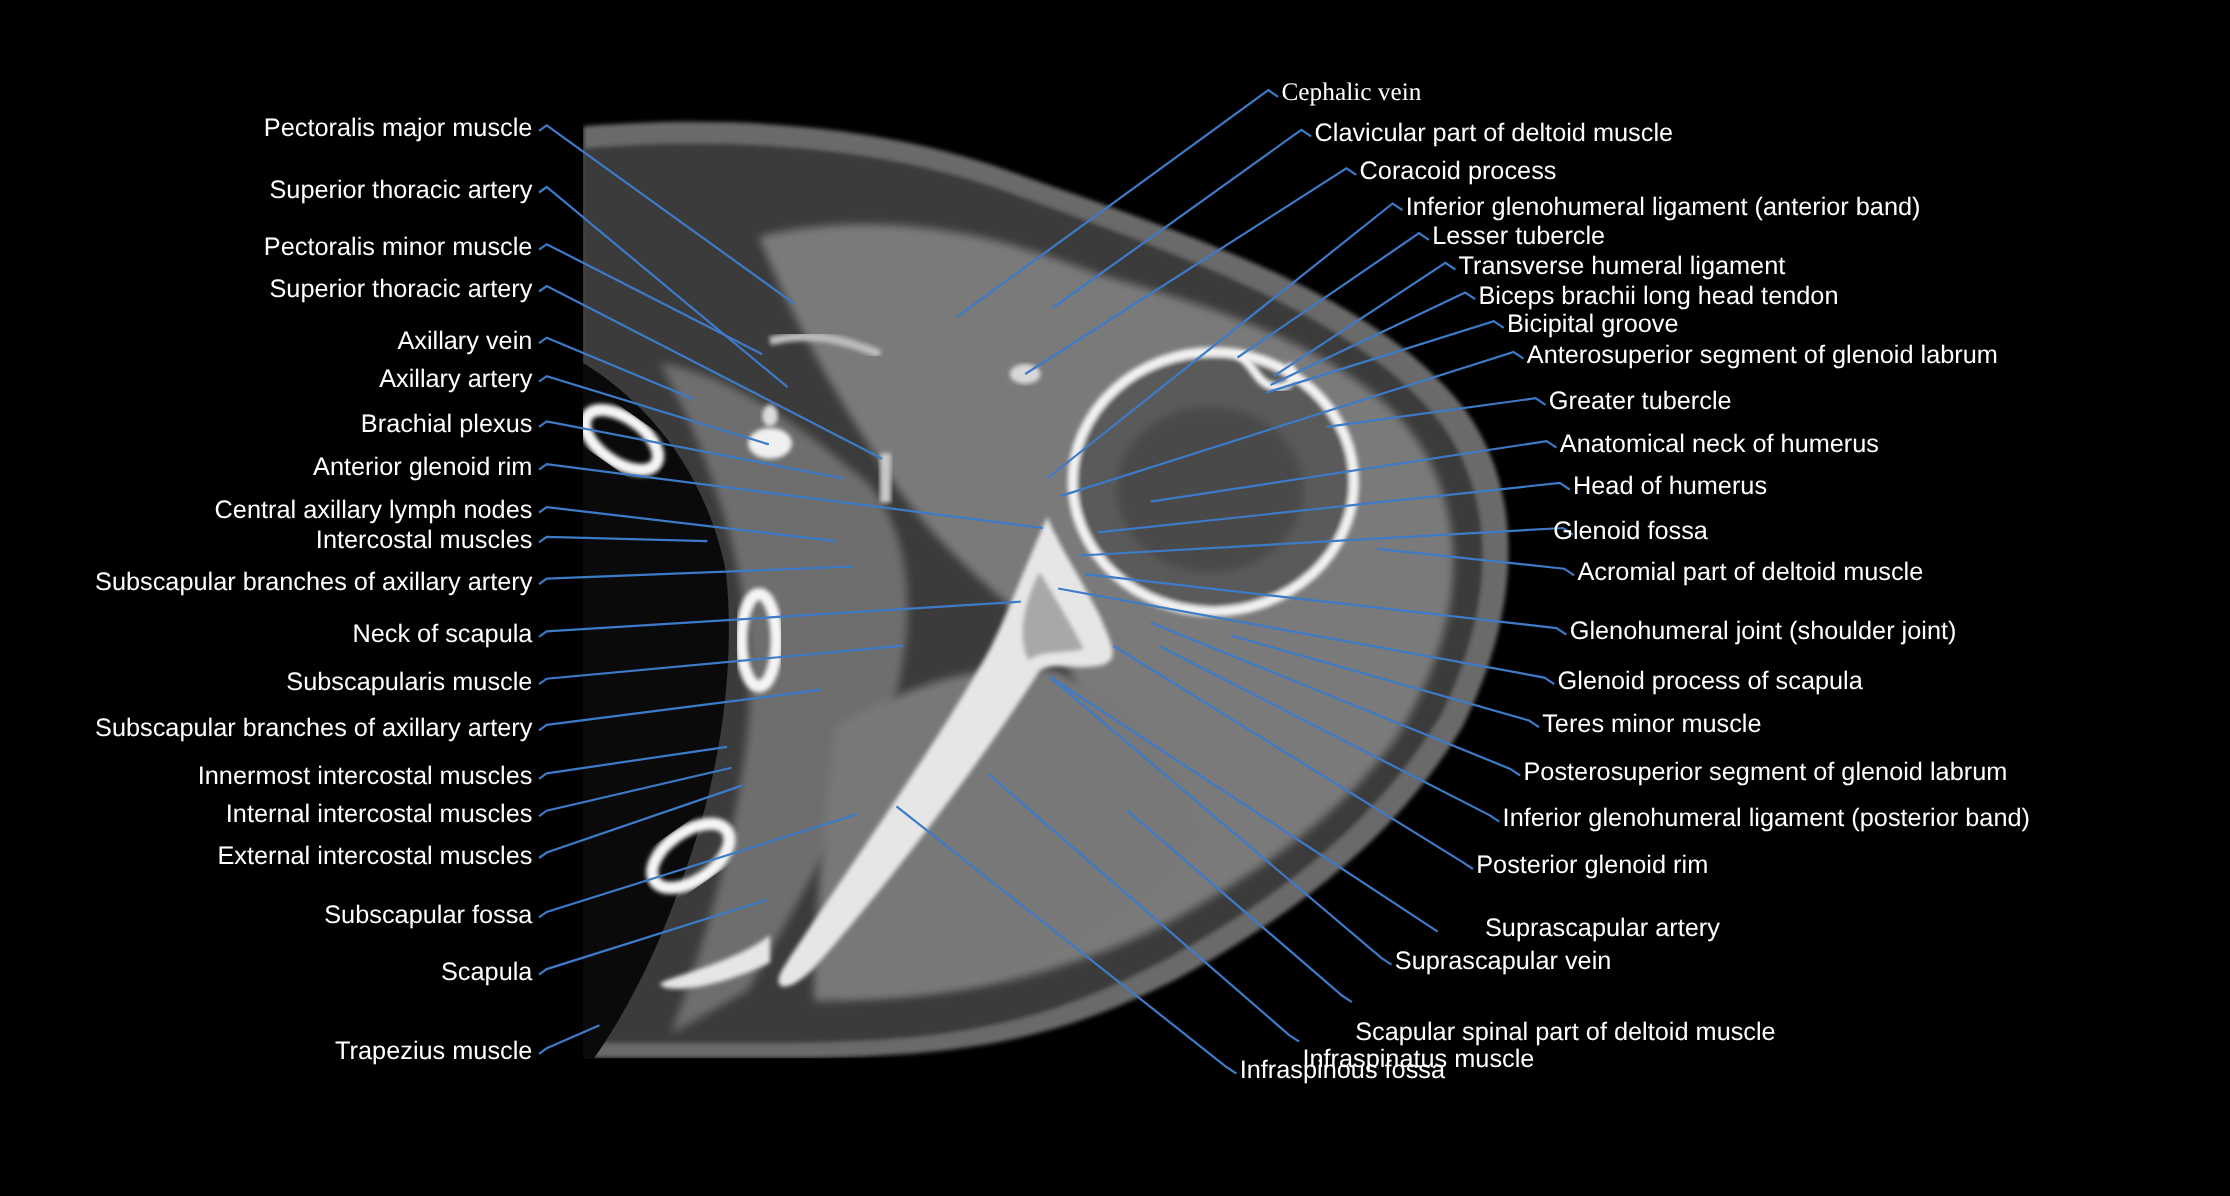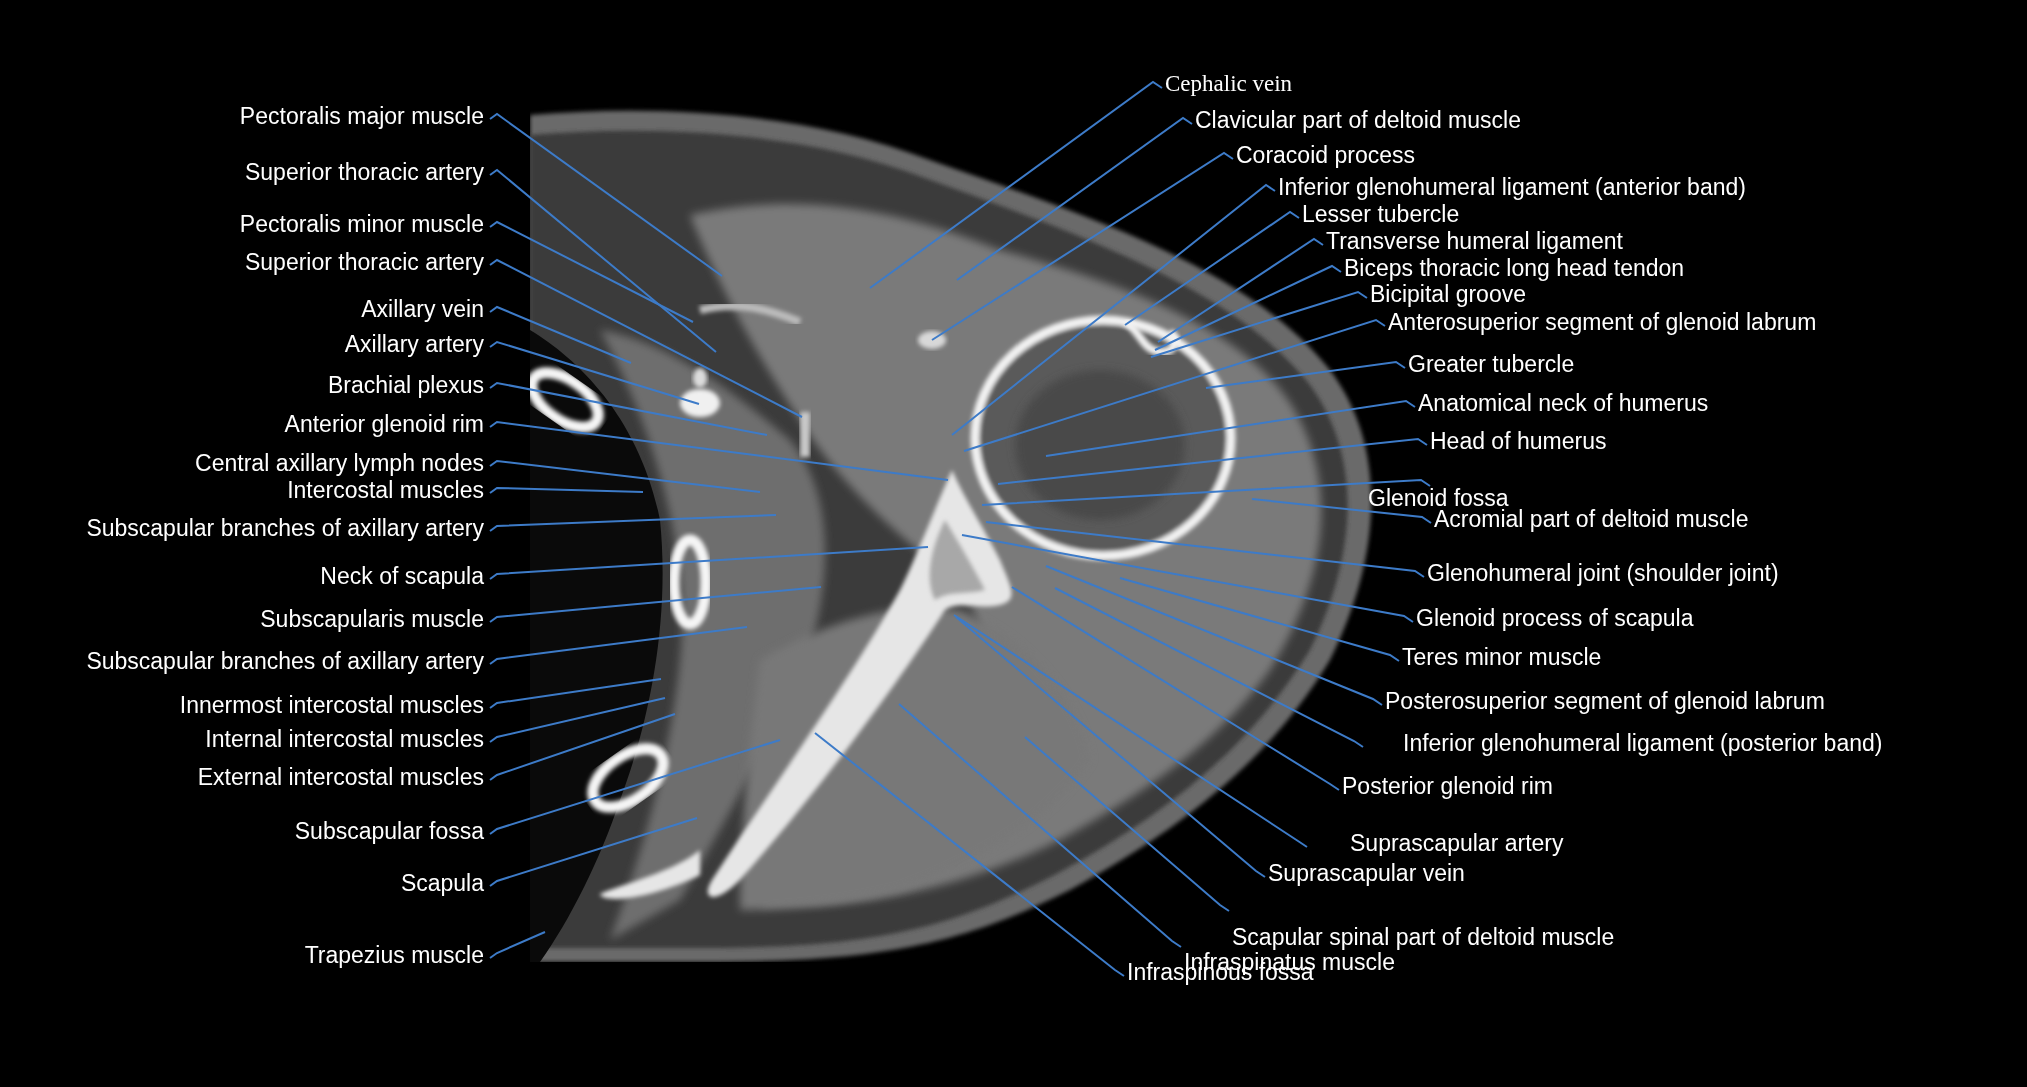--- a/index.html
+++ b/index.html
@@ -125,33 +125,33 @@
       <div class="lbl left" style="right: 1543px; top: 764px;">External intercostal muscles</div>
       <div class="lbl left" style="right: 1543px; top: 818px;">Subscapular fossa</div>
       <div class="lbl left" style="right: 1543px; top: 870px;">Scapula</div>
       <div class="lbl left" style="right: 1543px; top: 942px;">Trapezius muscle</div>
       <div class="lbl right" style="left: 1165px; top: 71px; font-family: Liberation Serif, serif;">Cephalic vein</div>
       <div class="lbl right" style="left: 1195px; top: 107px;">Clavicular part of deltoid muscle</div>
       <div class="lbl right" style="left: 1236px; top: 142px;">Coracoid process</div>
       <div class="lbl right" style="left: 1278px; top: 174px;">Inferior glenohumeral ligament (anterior band)</div>
       <div class="lbl right" style="left: 1302px; top: 201px;">Lesser tubercle</div>
       <div class="lbl right" style="left: 1326px; top: 228px;">Transverse humeral ligament</div>
-      <div class="lbl right" style="left: 1344px; top: 255px;">Biceps thoracic long head tendon</div>
+      <div class="lbl right" style="left: 1344px; top: 255px;">Biceps brachii long head tendon</div>
       <div class="lbl right" style="left: 1370px; top: 281px;">Bicipital groove</div>
       <div class="lbl right" style="left: 1388px; top: 309px;">Anterosuperior segment of glenoid labrum</div>
       <div class="lbl right" style="left: 1408px; top: 351px;">Greater tubercle</div>
       <div class="lbl right" style="left: 1418px; top: 390px;">Anatomical neck of humerus</div>
       <div class="lbl right" style="left: 1430px; top: 428px;">Head of humerus</div>
-      <div class="lbl right" style="left: 1368px; top: 469px; margin-top: 16px;">Glenoid fossa</div>
+      <div class="lbl right" style="left: 1412px; top: 469px;">Glenoid fossa</div>
       <div class="lbl right" style="left: 1434px; top: 506px;">Acromial part of deltoid muscle</div>
       <div class="lbl right" style="left: 1427px; top: 560px;">Glenohumeral joint (shoulder joint)</div>
       <div class="lbl right" style="left: 1416px; top: 605px;">Glenoid process of scapula</div>
       <div class="lbl right" style="left: 1402px; top: 644px;">Teres minor muscle</div>
       <div class="lbl right" style="left: 1385px; top: 688px;">Posterosuperior segment of glenoid labrum</div>
-      <div class="lbl right" style="left: 1366px; top: 730px; margin-left: 37px;">Inferior glenohumeral ligament (posterior band)</div>
+      <div class="lbl right" style="left: 1366px; top: 730px;">Inferior glenohumeral ligament (posterior band)</div>
       <div class="lbl right" style="left: 1342px; top: 773px;">Posterior glenoid rim</div>
       <div class="lbl right" style="left: 1310px; top: 830px; margin-left: 40px;">Suprascapular artery</div>
       <div class="lbl right" style="left: 1268px; top: 860px;">Suprascapular vein</div>
       <div class="lbl right" style="left: 1232px; top: 924px;">Scapular spinal part of deltoid muscle</div>
       <div class="lbl right" style="left: 1184px; top: 930px; margin-top: 19px;">Infraspinatus muscle</div>
       <div class="lbl right" style="left: 1127px; top: 959px;">Infraspinous fossa</div>
     </div>
 </div>
 
 </body></html>

